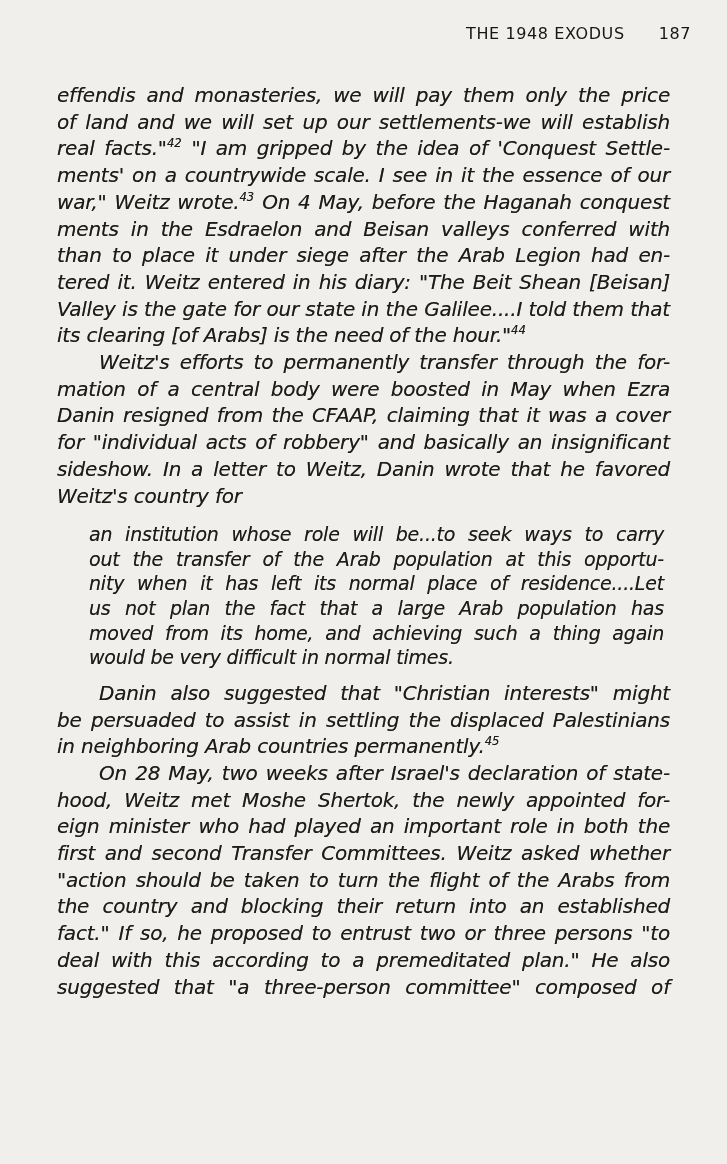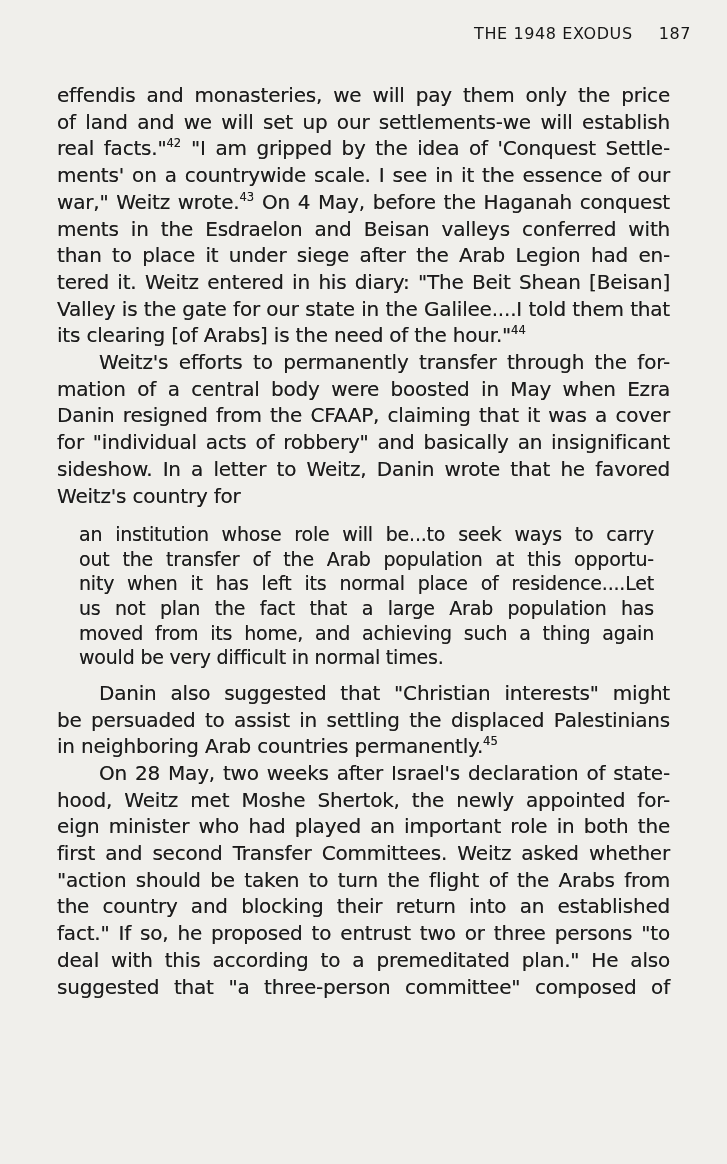--- a/index.html
+++ b/index.html
@@ -11,40 +11,41 @@
     font-family: "DejaVu Sans", "Liberation Sans", sans-serif;
     color: #1b1b1b;
     overflow: hidden;
   }
   .running-header {
     position: absolute;
     top: 24px;
     right: 36px;
     display: flex;
     align-items: baseline;
-    gap: 26px;
+    gap: 34px;
     font-size: 16px;
     letter-spacing: 0.6px;
     color: #161616;
   }
   .text-block {
     position: absolute;
     left: 57px;
     top: 82px;
     width: 613px;
     font-size: 20px;
     letter-spacing: -0.2px;
     text-shadow: 0 0 0.4px rgba(20,20,20,0.55);
   }
-  .para.body { line-height: 26.7px; }
+  .para.body { line-height: 26.7px; font-style: italic; }
   .para.quote {
-    margin: 13px 0 10px 22px;
+    margin: 13px 0 10px 32px;
     width: 575px;
     font-size: 19px;
     line-height: 24.6px;
+    font-style: italic;
   }
   .line {
     text-align: justify;
     text-align-last: justify;
     white-space: normal;
   }
   .line.no-justify { text-align-last: left; }
   .line.indent { padding-left: 42px; }
   sup {
     font-size: 0.58em;

